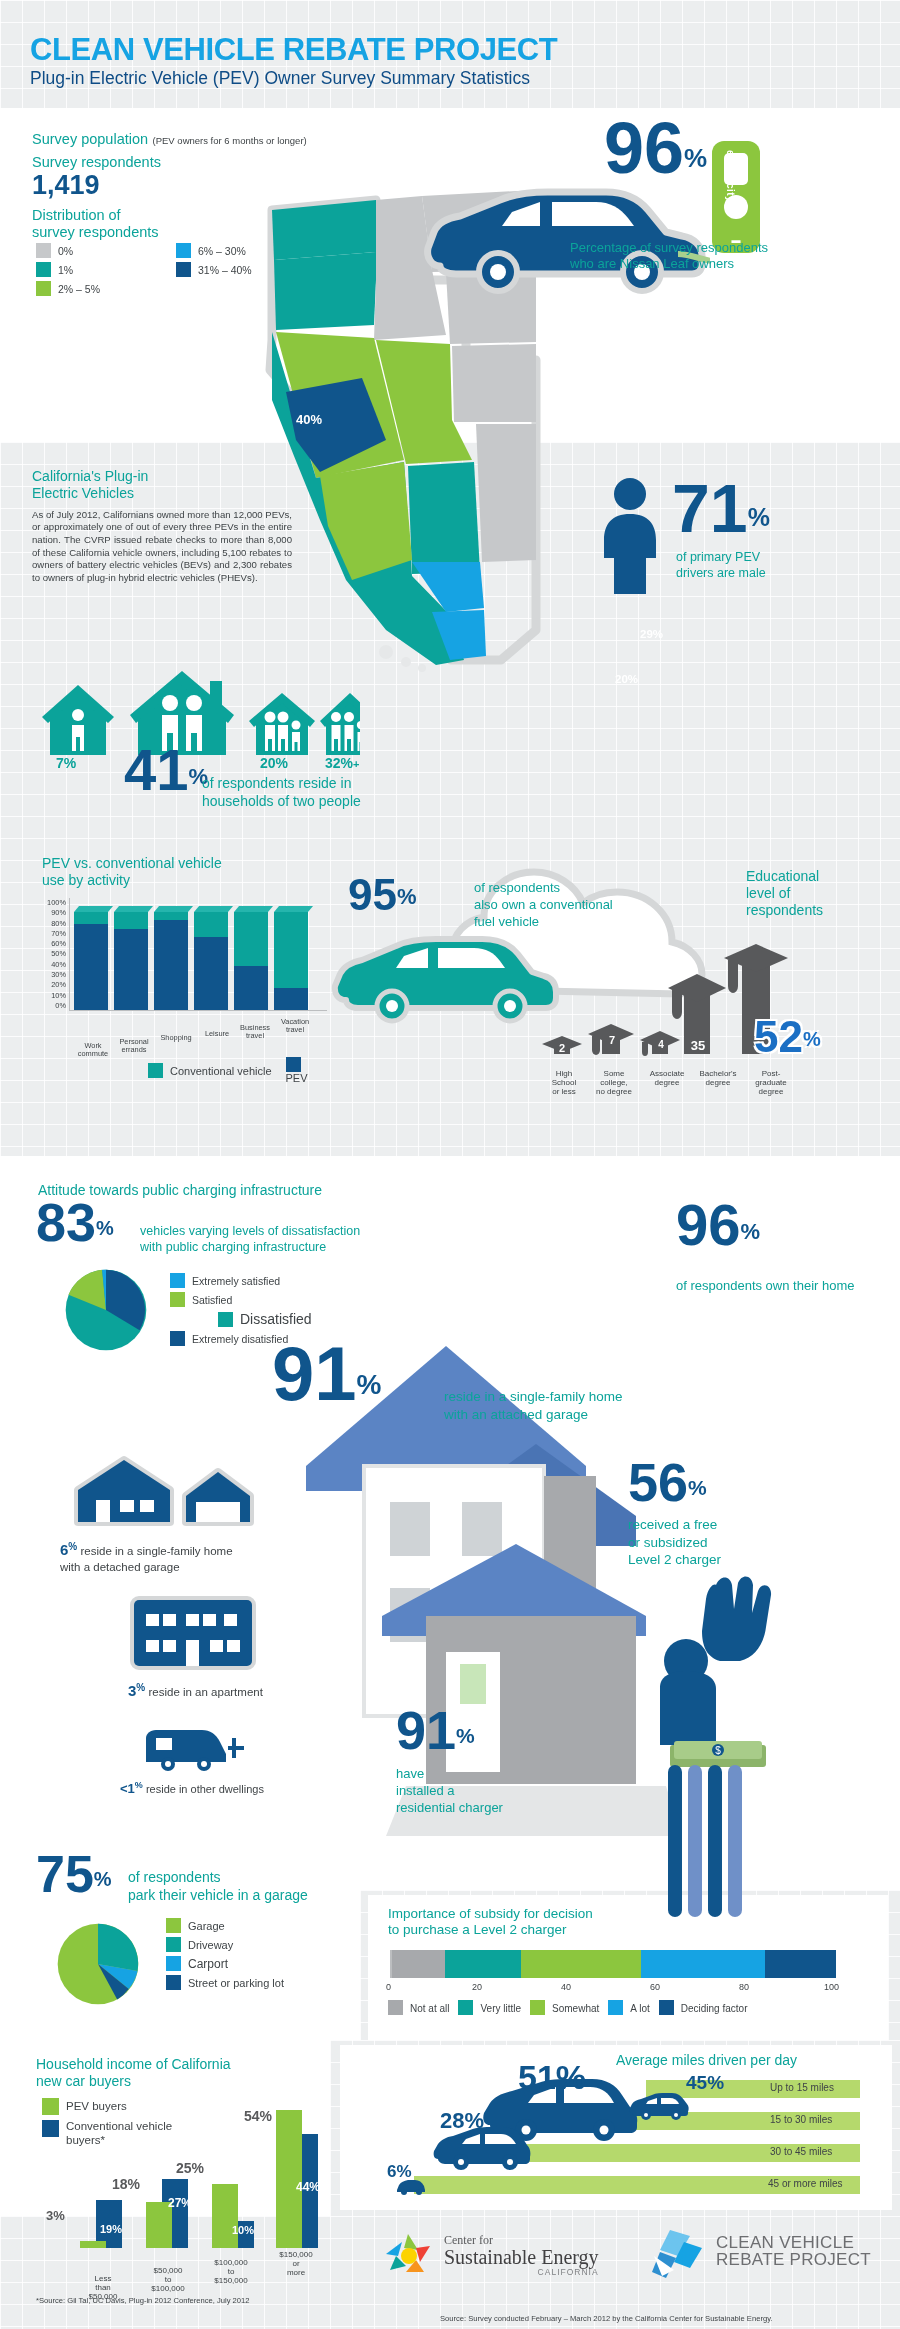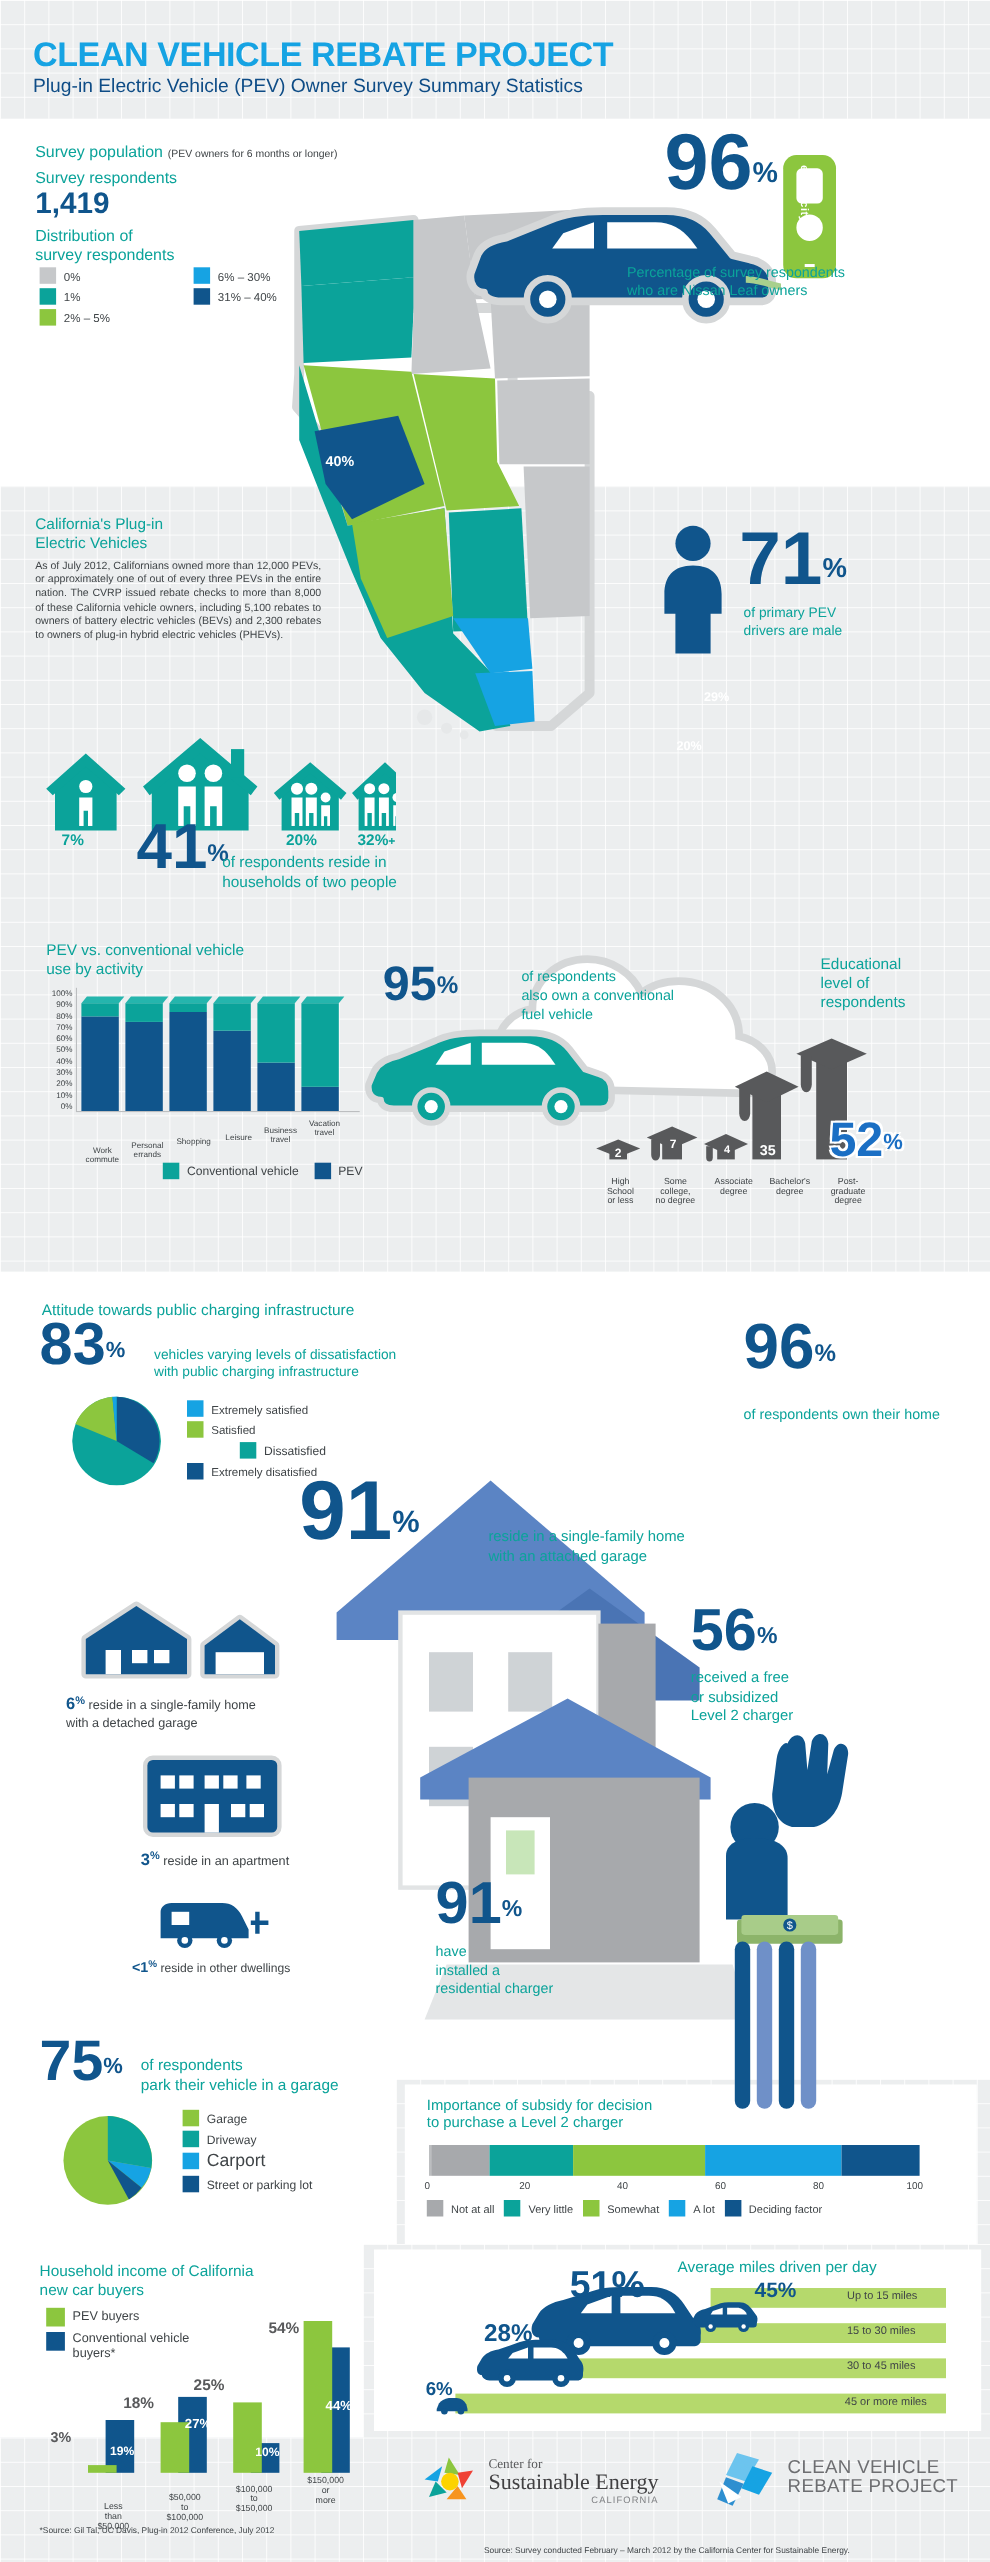--- a/index.html
+++ b/index.html
@@ -280,21 +280,21 @@
   <div class="bar-axis-lbl" style="position:absolute;left:118px;top:4px;width:44px;text-align:center;line-height:1.1;">Shopping</div>
   <div class="bar-axis-lbl" style="position:absolute;left:160px;top:0px;width:42px;text-align:center;line-height:1.1;">Leisure</div>
   <div class="bar-axis-lbl" style="position:absolute;left:198px;top:-6px;width:42px;text-align:center;line-height:1.1;">Business travel</div>
   <div class="bar-axis-lbl" style="position:absolute;left:238px;top:-12px;width:42px;text-align:center;line-height:1.1;">Vacation travel</div>
 </div>
 <div style="position:absolute;left:148px;top:1057px;display:flex;gap:14px;align-items:center;">
   <div style="display:flex;align-items:center;">
       <span class="legend-sq" style="background:#0ba39a"></span>
       <span style="font-size:11px;color:#3f4447;">Conventional vehicle</span>
     </div>
-  <div style="display:flex;align-items:center;">
+  <div style="display:flex;align-items:center;flex-direction:column;">
       <span class="legend-sq" style="background:#10558c"></span>
       <span style="font-size:11px;color:#3f4447;">PEV</span>
     </div>
 </div>
 
 <svg style="position:absolute;left:440px;top:860px;" width="270" height="150" viewBox="0 0 270 150">
   <path d="M60 130 C30 130 12 112 12 92 C12 74 26 60 44 57 C44 32 66 12 94 12 C116 12 135 25 143 43 C152 36 164 32 177 32 C208 32 232 54 232 82 C250 86 262 100 262 114 C262 124 254 134 240 134 Z" fill="#fff" stroke="#d5d7d8" stroke-width="7"></path>
 </svg>
 <svg style="position:absolute;left:330px;top:930px;" width="230" height="96" viewBox="0 0 230 96">
   <path d="M16 70 C8 70 4 64 5 56 L10 44 C14 36 22 32 32 30 L66 16 C78 10 92 9 106 9 L152 9 C168 9 180 14 188 24 L202 42 L214 46 C222 48 226 54 226 62 L226 68 C226 74 222 78 216 78 L28 78 C20 78 16 74 16 70 Z" fill="#0ba39a" stroke="#d5d7d8" stroke-width="6" stroke-linejoin="round"></path>
@@ -375,21 +375,21 @@
 </div>
 <svg style="position:absolute;left:58px;top:1262px;" width="96" height="96" viewBox="0 0 100 100">
   <circle cx="50" cy="50" r="42" fill="#0ba39a"></circle>
   <path d="M50 50 L50 8 A42 42 0 0 1 85 71 Z" fill="#10558c"></path>
   <path d="M50 50 L11 34 A42 42 0 0 1 46 8.2 Z" fill="#8cc63e"></path>
   <path d="M50 50 L46 8.2 A42 42 0 0 1 50 8 Z" fill="#16a3e3"></path>
 </svg>
 <div style="position:absolute;left:170px;top:1262px;margin-top:11px;">
   <div class="legend-row" style="font-size:10.5px;"><span class="legend-sq" style="background:#16a3e3"></span><span>Extremely satisfied</span></div>
   <div class="legend-row" style="font-size:10.5px;"><span class="legend-sq" style="background:#8cc63e"></span><span>Satisfied</span></div>
-  <div class="legend-row" style="font-size:11px;padding-left:48px;"><span class="legend-sq" style="background:#0ba39a"></span><span>Dissatisfied</span></div>
+  <div class="legend-row" style="font-size:14px;padding-left:48px;"><span class="legend-sq" style="background:#0ba39a"></span><span>Dissatisfied</span></div>
   <div class="legend-row" style="font-size:10.5px;"><span class="legend-sq" style="background:#10558c"></span><span>Extremely disatisfied</span></div>
 </div>
 
 <div style="position:absolute;left:676px;top:1200px;">
   <span class="pct-huge" style="font-size:58px;">96</span><span class="pct-sup" style="font-size:22px;">%</span>
 </div>
 <div style="position:absolute;left:676px;top:1278px;width:190px;color:#0ba39a;font-size:13px;line-height:1.25;">of respondents own their home</div>
 
 <svg style="position:absolute;left:286px;top:1316px;" width="420" height="560" viewBox="0 0 420 560">
 
@@ -515,21 +515,21 @@
 </div>
 <svg style="position:absolute;left:50px;top:1916px;" width="96" height="96" viewBox="0 0 100 100">
   <circle cx="50" cy="50" r="42" fill="#8cc63e"></circle>
   <path d="M50 50 L50 8 A42 42 0 0 1 91.2 57.2 Z" fill="#0ba39a"></path>
   <path d="M50 50 L91.2 57.2 A42 42 0 0 1 82 76 Z" fill="#16a3e3"></path>
   <path d="M50 50 L82 76 A42 42 0 0 1 70 87 Z" fill="#10558c"></path>
 </svg>
 <div style="position:absolute;left:166px;top:1918px;">
   <div class="legend-row" style="font-size:11px;"><span class="legend-sq" style="background:#8cc63e"></span><span>Garage</span></div>
   <div class="legend-row" style="font-size:11px;"><span class="legend-sq" style="background:#0ba39a"></span><span>Driveway</span></div>
-  <div class="legend-row" style="font-size:16px;"><span class="legend-sq" style="background:#16a3e3"></span><span>Carport</span></div>
+  <div class="legend-row" style="font-size:12px;"><span class="legend-sq" style="background:#16a3e3"></span><span>Carport</span></div>
   <div class="legend-row" style="font-size:11px;"><span class="legend-sq" style="background:#10558c"></span><span>Street or parking lot</span></div>
 </div>
 
 <div style="position:absolute;left:388px;top:1906px;width:300px;line-height:1.2;">
   <div class="sect-head" style="font-size:13.5px;">Importance of subsidy for decision</div>
   <div class="sect-head" style="font-size:13.5px;">to purchase a Level 2 charger</div>
 </div>
 <div style="position:absolute;left:390px;top:1950px;width:446px;height:28px;display:flex;border-left:2px solid #bcbec0;">
   <div style="width:12%;background:#a7a9ac;"></div>
   <div style="width:17%;background:#0ba39a;"></div>

